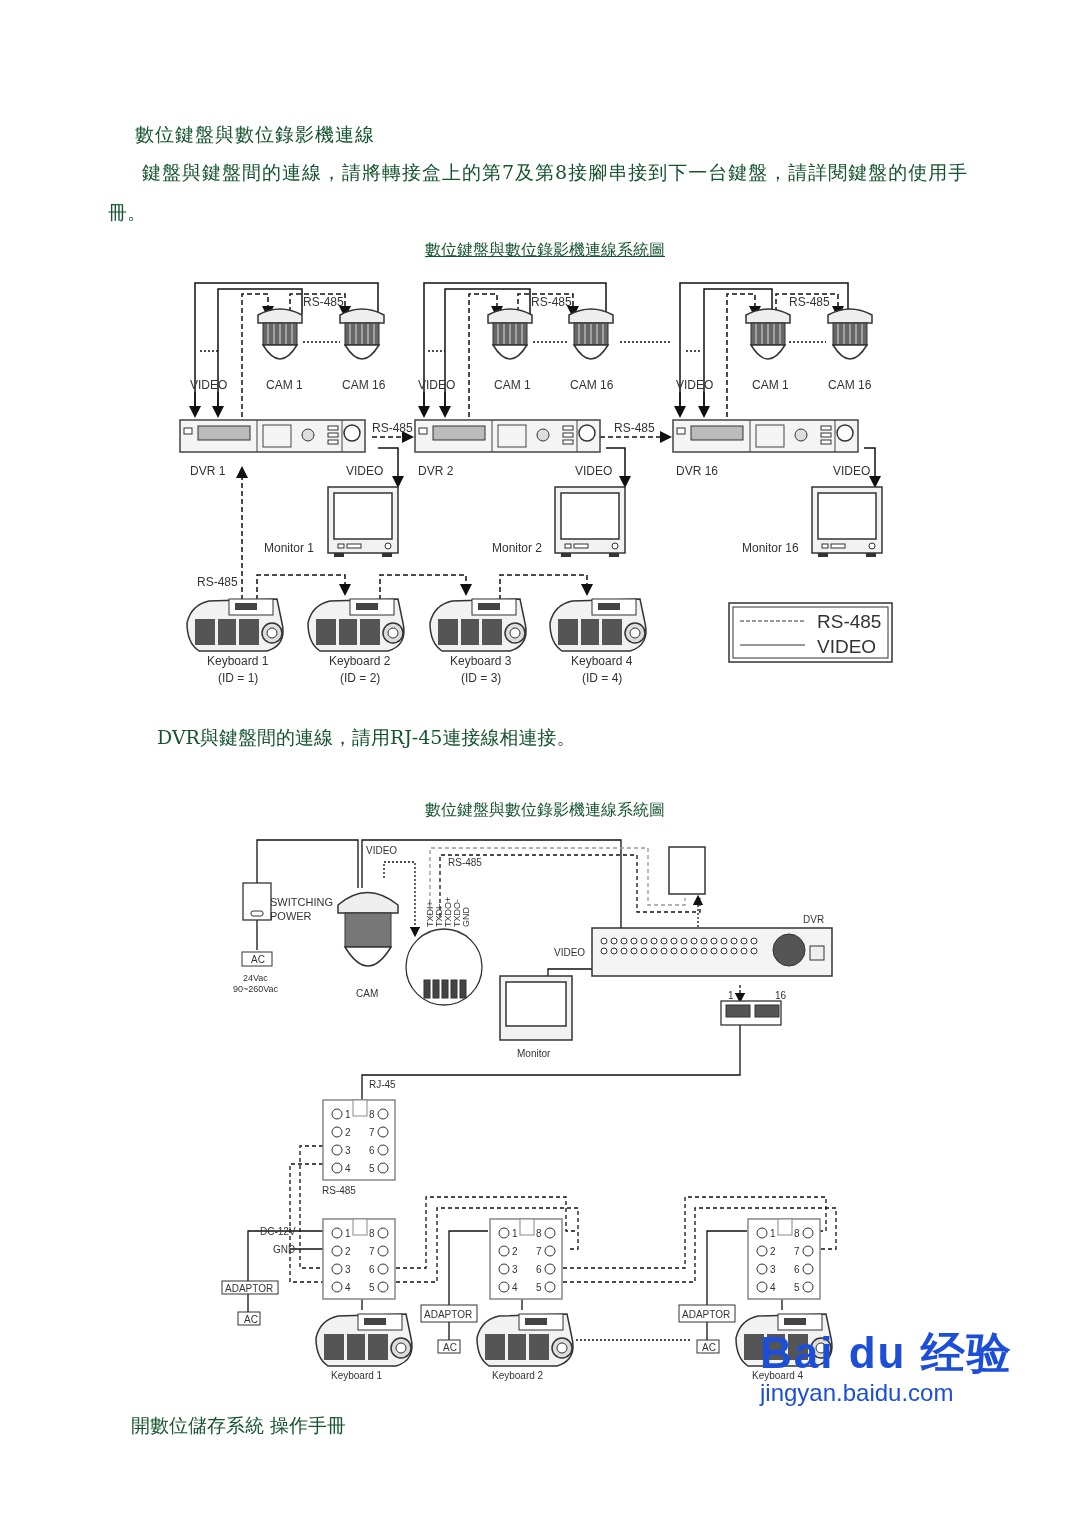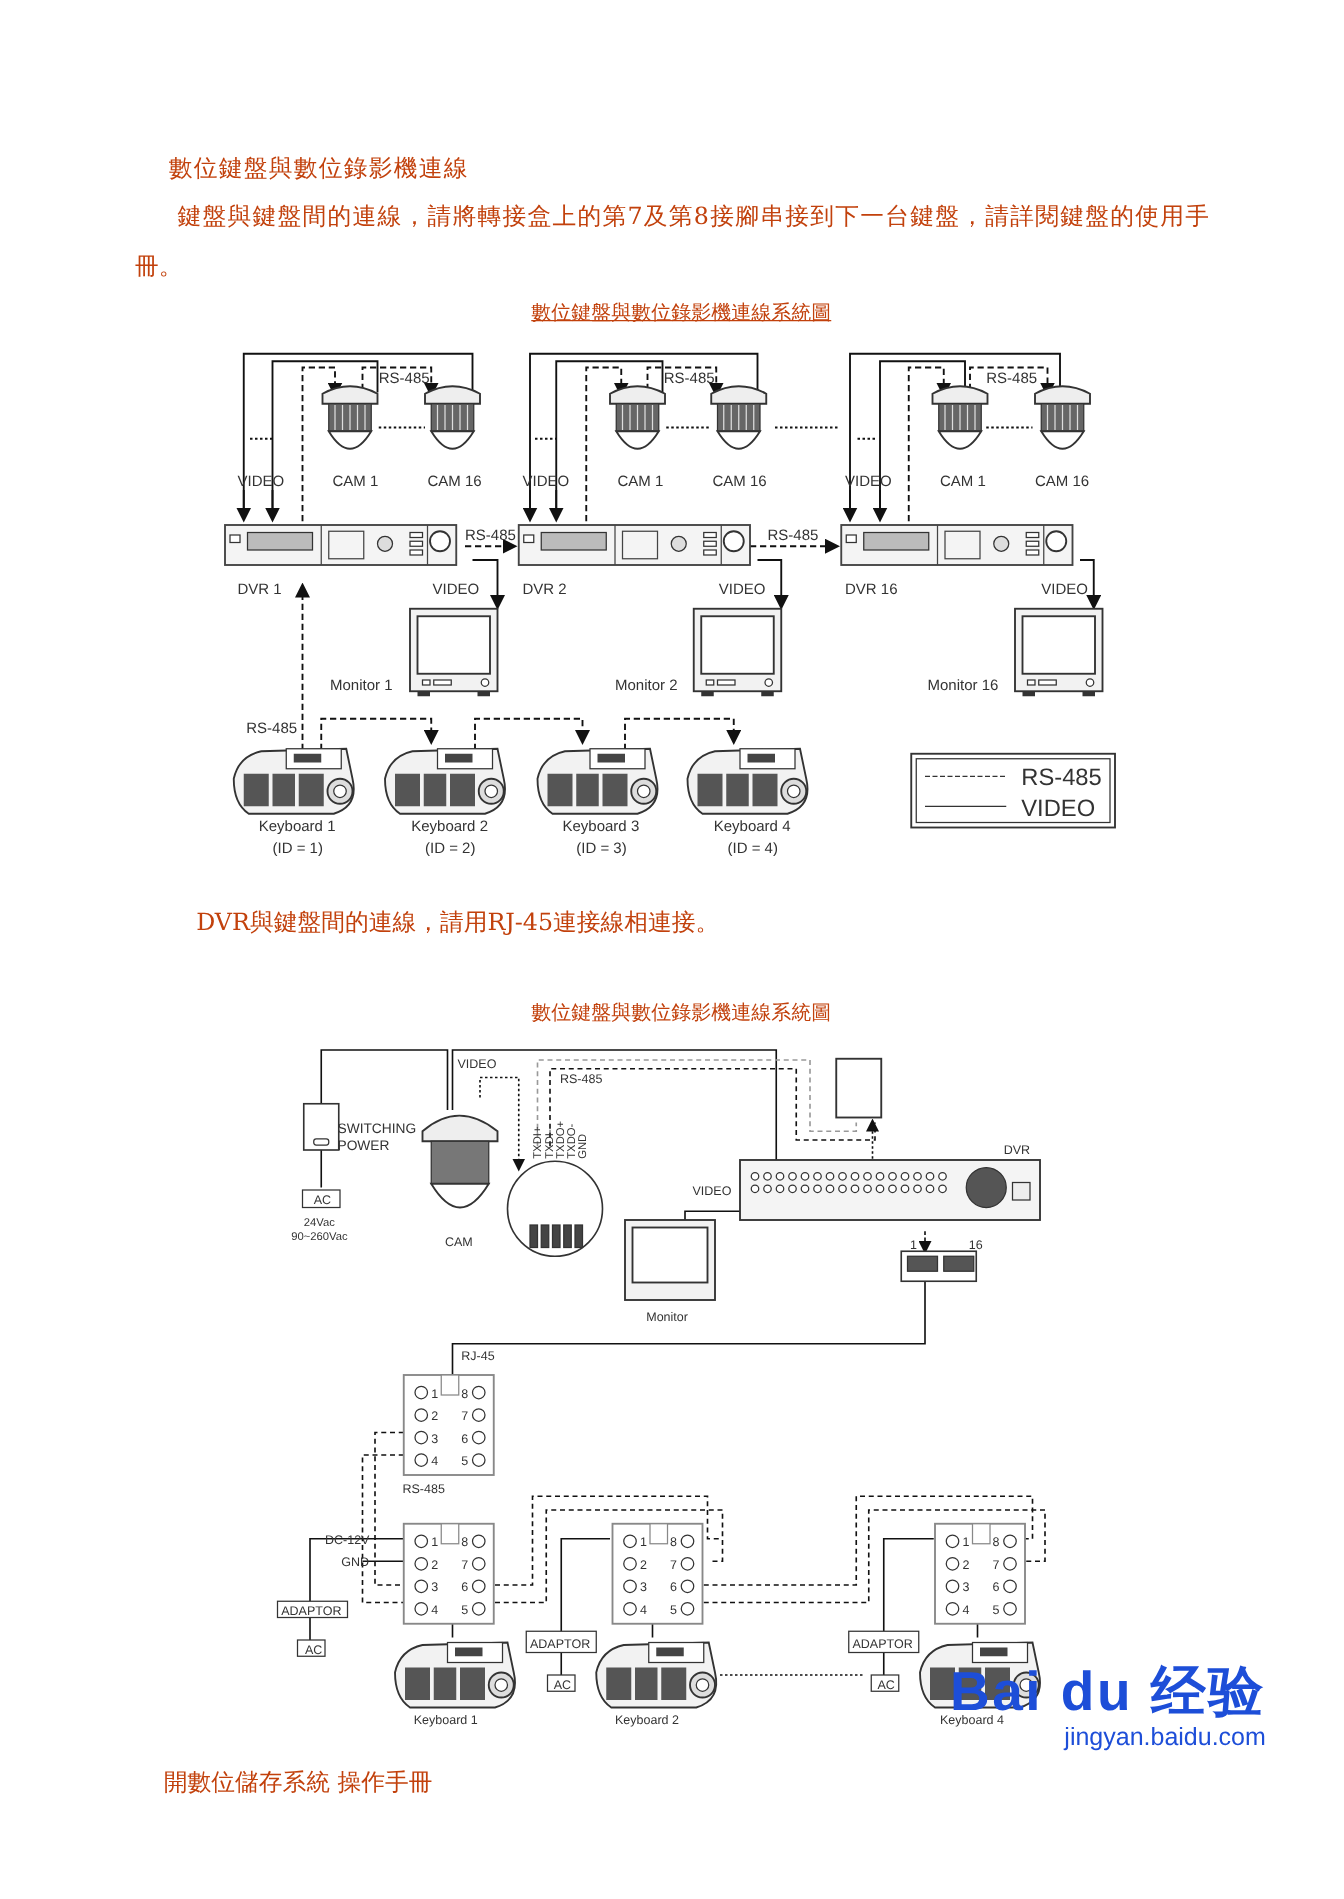--- a/index.html
+++ b/index.html
@@ -1,29 +1,29 @@
 <!DOCTYPE html>
 <html><head>
 <meta charset="utf-8">
 <style>
   html,body{margin:0;padding:0;background:#fff;}
   body{width:1075px;height:1519px;position:relative;overflow:hidden;font-family:"Liberation Sans",sans-serif;color:#222;}
-  .txt{position:absolute;font-family:"DejaVu Serif",serif;color:#c2410c;white-space:nowrap;}
+  .txt{position:absolute;font-family:"DejaVu Serif",serif;color:#14532d;white-space:nowrap;}
   .h1{left:135px;top:122px;font-size:19px;letter-spacing:1px;}
   .p1{left:108px;top:160px;font-size:19px;letter-spacing:1px;margin-left:34px;}
   .p1b{left:108px;top:200px;font-size:19px;}
   .cap1{left:425px;top:240px;font-size:16px;text-decoration:underline;}
   .p2{left:157px;top:725px;font-size:19px;}
   .cap2{left:425px;top:800px;font-size:16px;}
   .foot{left:131px;top:1413px;font-size:19px;}
   svg{position:absolute;left:0;top:0;}
   svg text{font-family:"Liberation Sans",sans-serif;fill:#333;}
   .wm{position:absolute;left:760px;top:1324px;color:#1d4ed8;font-family:Liberation Sans, sans-serif;}
   .wm .big{font-size:44px;font-weight:bold;letter-spacing:2px;}
-  .wm .small{font-size:20px;display:block;margin-top:-4px;text-align:right;}
+  .wm .small{font-size:24px;display:block;margin-top:-4px;}
 </style>
 </head>
 <body>
 
 <div class="txt h1">數位鍵盤與數位錄影機連線</div>
 <div class="txt p1">鍵盤與鍵盤間的連線，請將轉接盒上的第7及第8接腳串接到下一台鍵盤，請詳閱鍵盤的使用手</div>
 <div class="txt p1b">冊。</div>
 <div class="txt cap1">數位鍵盤與數位錄影機連線系統圖</div>
 <div class="txt p2">DVR與鍵盤間的連線，請用RJ-45連接線相連接。</div>
 <div class="txt cap2">數位鍵盤與數位錄影機連線系統圖</div>

